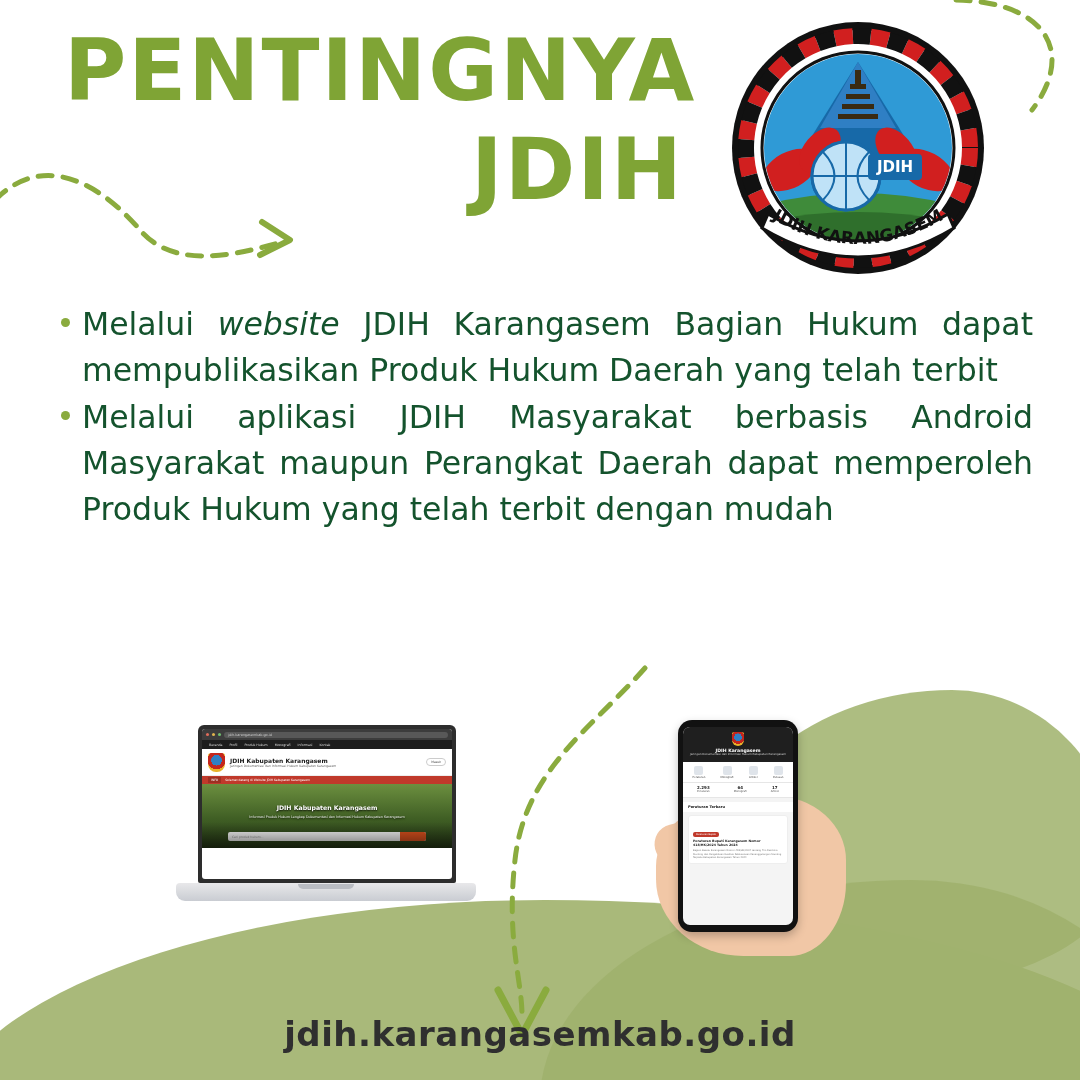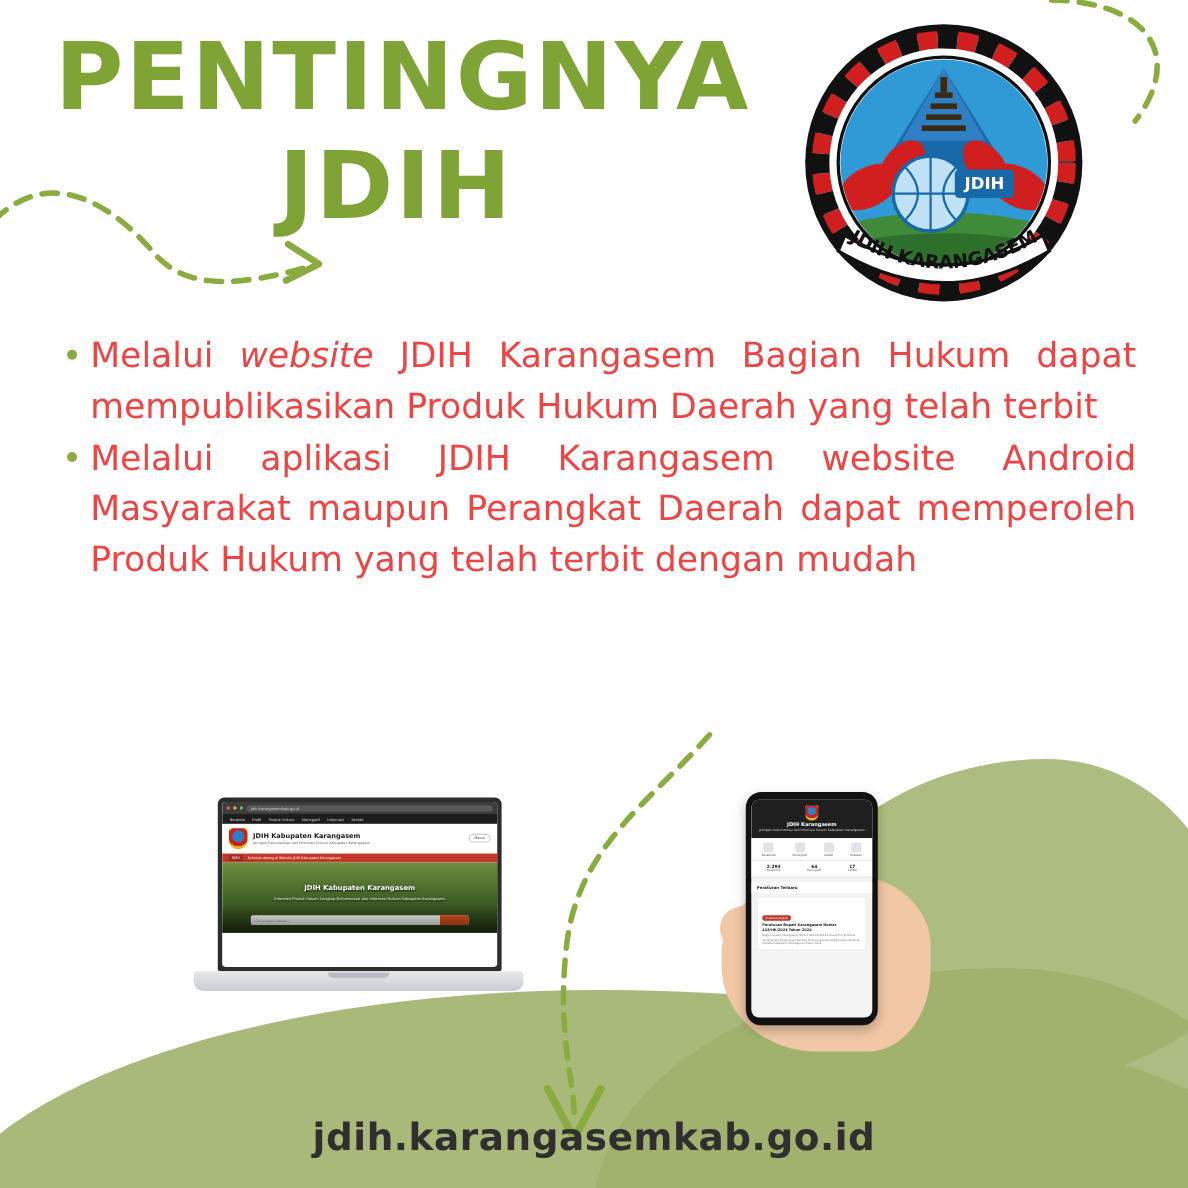--- a/index.html
+++ b/index.html
@@ -55,24 +55,24 @@
   
   .dash {
     position: absolute;
     pointer-events: none;
   }
   .dash svg { display: block; }
 
   
   .title-wrap {
     position: absolute;
-    left: 50px;
+    left: 64px;
     top: 22px;
     width: 620px;
-    text-align: center;
+    text-align: right;
   }
   .title-line {
     font-family: "DejaVu Sans", sans-serif;
     font-weight: 900;
     color: #7fa435;
     font-size: 85px;
     line-height: 1.16;
     letter-spacing: 2px;
     text-transform: uppercase;
   }
@@ -85,21 +85,21 @@
     width: 260px;
     height: 260px;
   }
 
   
   .bullets {
     position: absolute;
     left: 48px;
     top: 302px;
     width: 985px;
-    color: #ef4444;
+    color: #14532d;
     font-family: "DejaVu Sans", sans-serif;
     font-size: 31.5px;
     line-height: 1.45;
   }
   .bullet-row {
     display: flex;
     align-items: flex-start;
     margin-bottom: 2px;
   }
   .bullet-dot {
@@ -415,21 +415,21 @@
     <div class="bullet-row">
       <div class="bullet-dot"><span></span></div>
       <div class="bullet-text">
         <span>Melalui </span><span class="em">website</span><span> JDIH Karangasem Bagian Hukum dapat mempublikasikan Produk Hukum Daerah yang telah terbit</span>
       </div>
     </div>
 
 
     <div class="bullet-row">
       <div class="bullet-dot"><span></span></div>
-      <div class="bullet-text">Melalui aplikasi JDIH Karangasem website Android Masyarakat maupun Perangkat Daerah dapat memperoleh Produk Hukum yang telah terbit dengan mudah</div>
+      <div class="bullet-text">Melalui aplikasi JDIH Masyarakat berbasis Android Masyarakat maupun Perangkat Daerah dapat memperoleh Produk Hukum yang telah terbit dengan mudah</div>
     </div>
 
   </div>
 
   <div class="laptop">
     <div class="laptop-screen">
       <div class="laptop-inner">
 
         <div class="browser-bar">
           <div class="dotr"></div>

